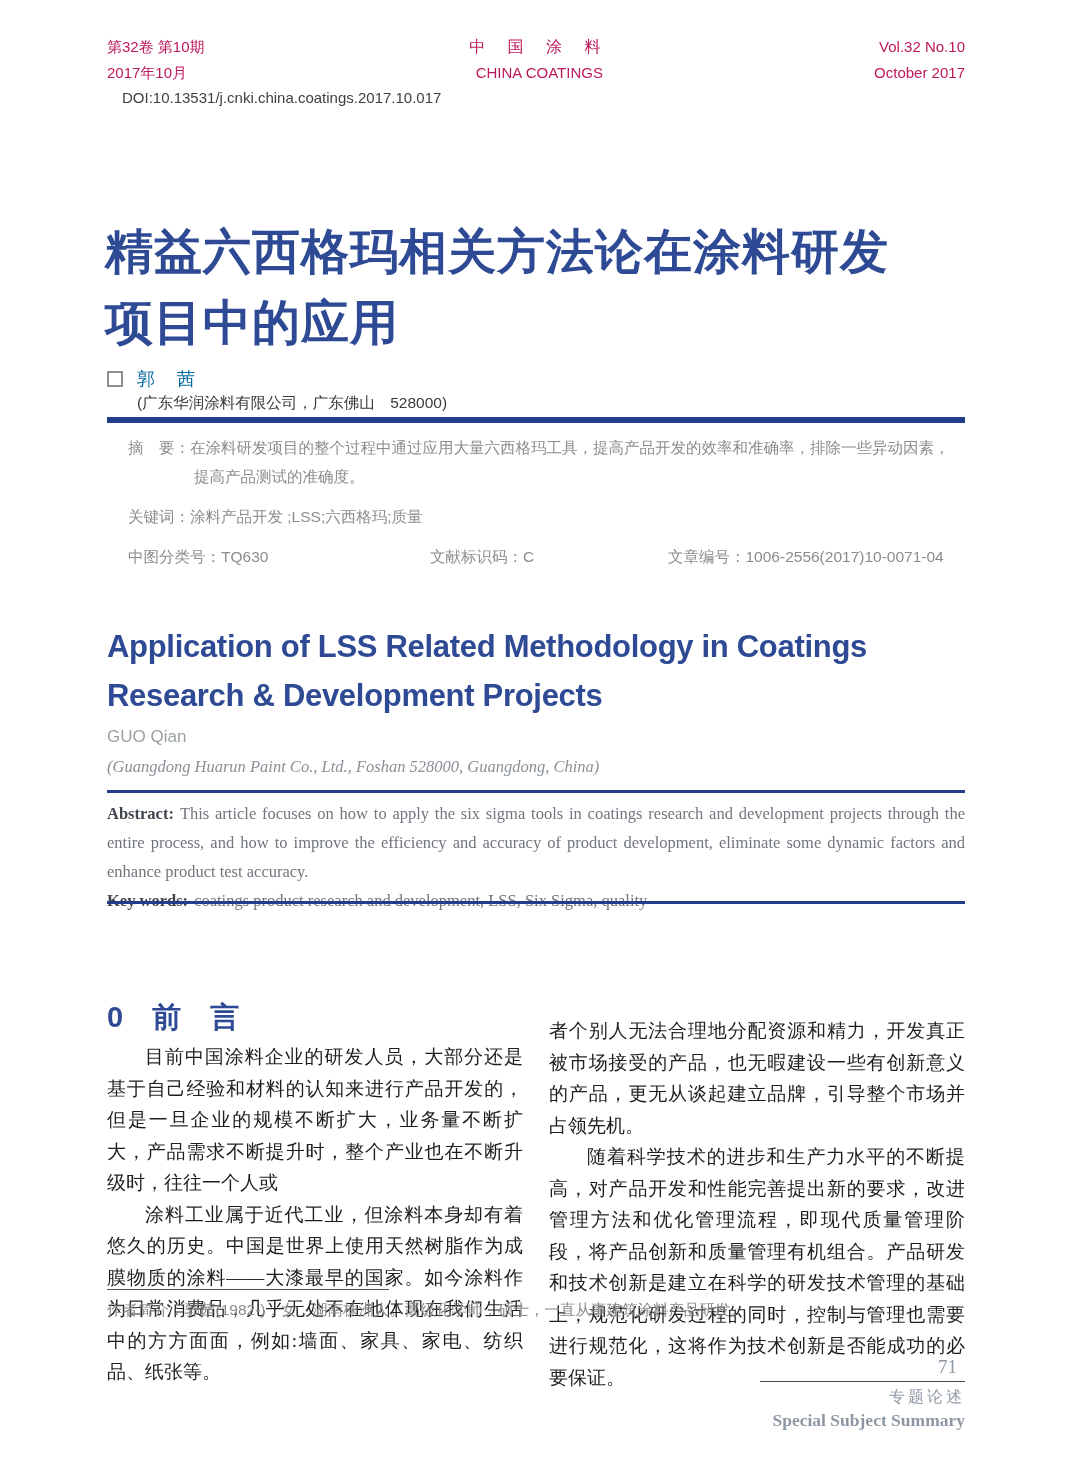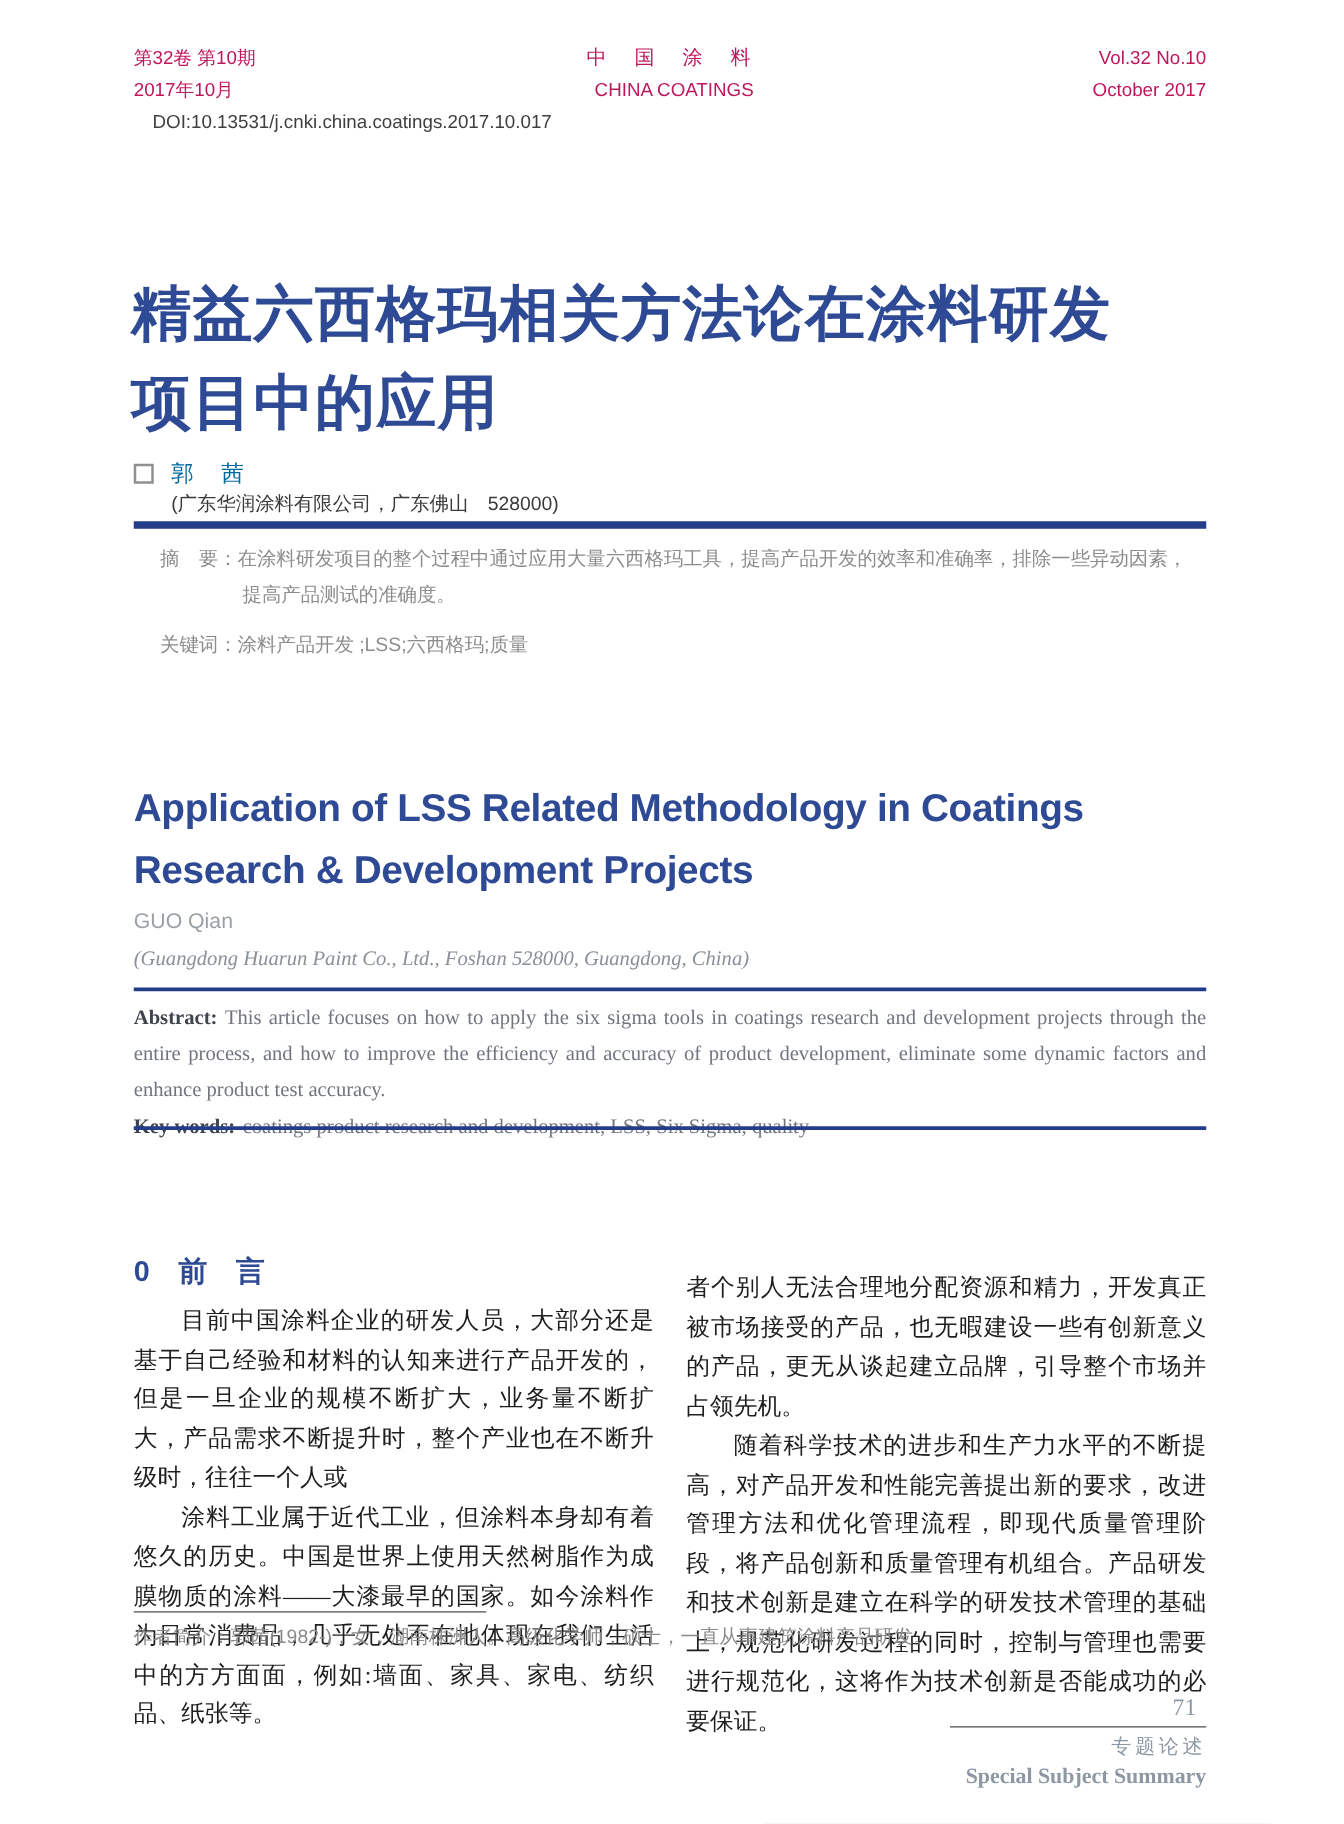--- a/index.html
+++ b/index.html
@@ -51,21 +51,21 @@
     line-height:29px;text-align:justify;}
   .abstract-en p{margin:0;}
   .abstract-en .lbl{font-weight:bold;color:#3f444d;margin-right:6px;}
 
   
   .columns{position:absolute;left:107px;right:110px;top:1002px;display:flex;gap:26px;}
   .col{flex:1;font-family:"Liberation Serif",serif;font-size:19px;line-height:31.5px;
     color:#1e1e1e;text-align:justify;}
   .col p{margin:0;}
   .col p.indent{text-indent:2em;}
-  .sec-heading{margin:0 0 9px 0;color:#2e4a94;font-size:23px;font-weight:bold;
+  .sec-heading{margin:0 0 9px 0;color:#2e4a94;font-size:29px;font-weight:bold;
     line-height:30px;font-family:"Liberation Sans",sans-serif;}
   .col-right{padding-top:13px;}
 
   
   .footnote{position:absolute;left:107px;top:1289px;color:#8a8a8a;
     font-size:15.5px;line-height:28px;}
   .footnote p{margin:0;}
   .fn-rule{width:282px;border-top:1px solid #4f4f4f;margin-bottom:6px;}
 
   
@@ -102,20 +102,25 @@
     <span class="author-square"></span>
     <span>郭　茜</span>
   </div>
   <div class="affiliation-cn">(广东华润涂料有限公司，广东佛山　528000)</div>
 
   <div class="thick-bar"></div>
 
   <section class="abstract-cn">
     <p class="hang"><span>摘　要：</span><span>在涂料研发项目的整个过程中通过应用大量六西格玛工具，提高产品开发的效率和准确率，排除一些异动因素，提高产品测试的准确度。</span></p>
     <p class="kw"><span>关键词：</span><span>涂料产品开发 ;LSS;六西格玛;质量</span></p>
+    <div class="meta-row">
+      <span class="m1"><span>中图分类号：</span><span>TQ630</span></span>
+      <span class="m2"><span>文献标识码：</span><span>C</span></span>
+      <span class="m3"><span>文章编号：</span><span>1006-2556(2017)10-0071-04</span></span>
+    </div>
   </section>
 
   <h2 class="title-en"><span>Application of LSS Related Methodology in Coatings</span><br><span>Research &amp; Development Projects</span></h2>
 
   <div class="author-en">GUO Qian</div>
   <div class="affiliation-en">(Guangdong Huarun Paint Co., Ltd., Foshan 528000, Guangdong, China)</div>
 
   <div class="rule rule-top"></div>
 
   <section class="abstract-en">

